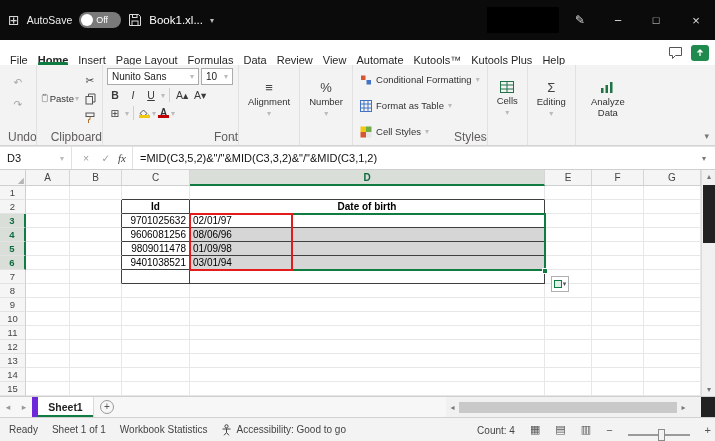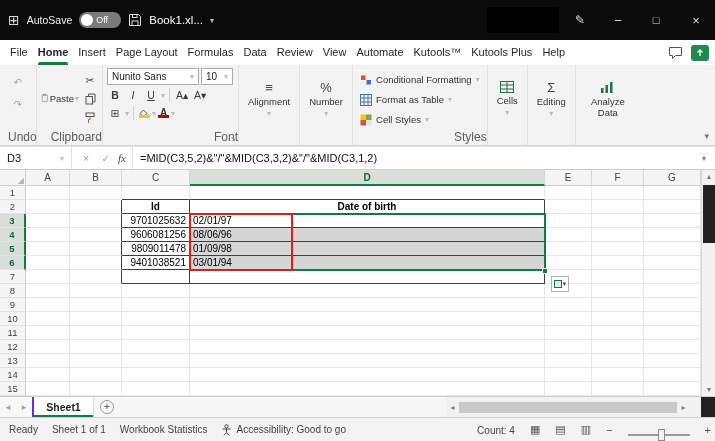--- a/index.html
+++ b/index.html
@@ -19,21 +19,21 @@
 .searchbox{position:absolute;left:241px;top:8px;width:234px;height:24px;background:#2e2e2e;border-radius:4px;display:flex;align-items:center;gap:7px;padding:0 9px;color:#c6c6c6;font-size:11px;cursor:text}
 .redact{position:absolute;left:487px;top:7px;width:72px;height:26px;background:#000}
 .tb-ico{position:absolute;top:0;height:40px;width:28px;display:flex;align-items:center;justify-content:center;color:#ddd;cursor:pointer}
 .tb-pen{left:566px;font-size:12px}
 .tb-min{left:604px;font-size:13px}
 .tb-max{left:642px;font-size:11px}
 .tb-close{left:682px;font-size:13px}
 
 
 .menubar{position:absolute;top:40px;left:0;width:715px;height:25px;background:#fff;display:flex;align-items:center;padding-left:5px}
-.mitem{padding:0 5px;font-size:11px;color:#262626;height:25px;line-height:25px;position:relative;cursor:pointer;white-space:nowrap}
+.mitem{padding:8px 5px;font-size:11px;color:#262626;height:25px;line-height:25px;position:relative;cursor:pointer;white-space:nowrap}
 .mitem.active{font-weight:bold}
 .mitem.active::after{content:"";position:absolute;left:5px;right:5px;bottom:0;height:3px;background:#107C41;border-radius:2px 2px 0 0}
 .menu-right{margin-left:auto;display:flex;align-items:center;gap:8px;padding-right:6px}
 .share-btn{width:18px;height:16px;background:#1e8a4e;border-radius:3px;display:flex;align-items:center;justify-content:center;cursor:pointer}
 
 
 .ribbon{position:absolute;top:65px;left:0;width:715px;height:81px;background:#f3f3f3;border-bottom:1px solid #d4d4d4;display:flex}
 .rgroup{position:relative;height:100%;border-right:1px solid #e1e1e1;padding:3px 4px 13px}
 .rlabel{position:absolute;left:8px;right:0;bottom:1px;text-align:right;font-size:12px;color:#605e5c;white-space:nowrap}
 .launcher{position:absolute;right:2px;bottom:2px;font-size:7px;color:#8a8a8a;cursor:pointer}
@@ -44,21 +44,21 @@
 .paste{display:flex;align-items:center;justify-content:center;gap:1px;width:38px;height:60px;font-size:9.5px;color:#333;cursor:pointer}
 .cb-col{display:flex;flex-direction:column;gap:3px;padding-top:4px}
 .f-rows{display:flex;flex-direction:column;gap:2px}
 .combo{display:flex;align-items:center;justify-content:space-between;background:#fff;border:1px solid #ababab;height:17px;padding:0 4px;font-size:10px;color:#222;cursor:pointer}
 .frow{display:flex;align-items:center;gap:2px}
 .vdiv{width:1px;height:14px;background:#d0d0d0;margin:0 2px}
 .ubar{display:inline-block;width:11px;height:3px;margin-top:-2px}
 .colbtn{display:flex;flex-direction:column;align-items:center;cursor:pointer}
 .bigbtn{display:flex;flex-direction:column;align-items:center;justify-content:center;gap:2px;height:62px;padding:0 5px;font-size:9.5px;color:#333;cursor:pointer}
 .bigico{font-size:13px;color:#444;line-height:13px}
-.stylecol{display:flex;flex-direction:column;gap:1px;padding-top:2px}
+.stylecol{display:flex;flex-direction:column;gap:7px;padding-top:2px}
 .stylerow{display:flex;align-items:center;gap:4px;height:19px;font-size:9.5px;color:#333;padding:0 3px;cursor:pointer;white-space:nowrap}
 .ribbon-collapse{position:absolute;right:6px;bottom:4px;font-size:9px;color:#777;cursor:pointer}
 
 
 .fbar{position:absolute;top:146px;left:0;width:715px;height:24px;background:#fff;border-top:1px solid #e3e3e3;border-bottom:1px solid #cfcfcf;display:flex;align-items:stretch}
 .namebox{width:72px;border-right:1px solid #e1e1e1;display:flex;align-items:center;justify-content:space-between;padding:0 7px;font-size:11px;color:#111;cursor:pointer}
 .fbtns{display:flex;align-items:center;gap:4px;padding:0 6px;border-right:1px solid #e1e1e1}
 .fx{font-style:italic;font-family:"Liberation Serif","DejaVu Serif",serif;font-size:11px;color:#444}
 .finput{flex:1;display:flex;align-items:center;padding:0 7px;font-size:11px;color:#111;cursor:text}
 .fexpand{width:22px;display:flex;align-items:center;justify-content:center;color:#777;font-size:8px;cursor:pointer}
@@ -91,21 +91,21 @@
 
 
 .vscroll{position:absolute;left:701px;top:170px;width:14px;height:226px;background:#f1f1f1;border-left:1px solid #dcdcdc;z-index:6}
 .vs-arrow{width:14px;height:13px;display:flex;align-items:center;justify-content:center;font-size:8px;color:#777;cursor:pointer}
 .vs-thumb{position:absolute;left:1px;top:15px;width:12px;height:58px;background:#222;cursor:pointer}
 .vs-down{position:absolute;bottom:0}
 
 
 .sheetbar{position:absolute;top:396px;left:0;width:715px;height:21px;background:#f7f7f7;border-top:1px solid #cfcfcf;display:flex;align-items:stretch}
 .snav{width:16px;display:flex;align-items:center;justify-content:center;color:#9a9a9a;font-size:9px;cursor:pointer}
-.stab{width:62px;background:#fff;border-left:2px solid #6d28d9;border-right:1px solid #d9d9d9;display:flex;align-items:center;justify-content:center;font-size:10.5px;font-weight:bold;color:#222;position:relative;cursor:pointer}
+.stab{width:62px;background:#fff;border-left:6px solid #6d28d9;border-right:1px solid #d9d9d9;display:flex;align-items:center;justify-content:center;font-size:10.5px;font-weight:bold;color:#222;position:relative;cursor:pointer}
 .stab::after{content:"";position:absolute;left:0;right:0;bottom:0;height:2px;background:#107C41}
 .addsheet{width:26px;display:flex;align-items:center;justify-content:center;cursor:pointer}
 .addsheet span{width:14px;height:14px;border:1px solid #9a9a9a;border-radius:50%;display:flex;align-items:center;justify-content:center;font-size:10px;color:#555;line-height:12px}
 .hscroll{position:absolute;left:446px;top:0;width:255px;height:21px;background:#f1f1f1;display:flex;align-items:center}
 .hs-arrow{width:13px;display:flex;align-items:center;justify-content:center;font-size:8px;color:#777;cursor:pointer}
 .hs-thumb{height:11px;width:218px;background:#c9c9c9;cursor:pointer}
 .scroll-corner{position:absolute;left:701px;top:0;width:14px;height:21px;background:#222}
 
 
 .statusbar{position:absolute;top:417px;left:0;width:715px;height:24px;background:#f3f3f3;border-top:1px solid #d1d1d1;display:flex;align-items:center;font-size:10px;color:#444}

